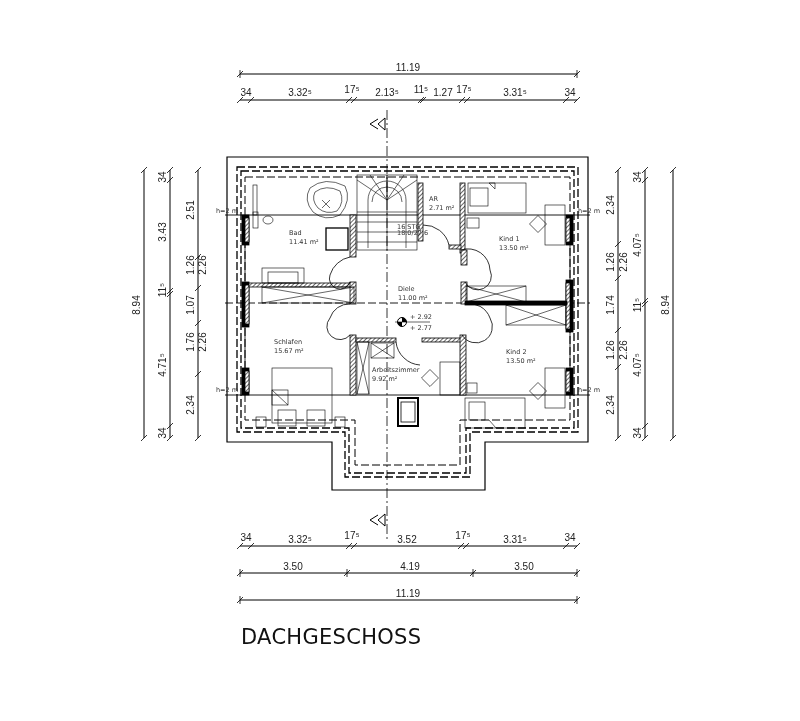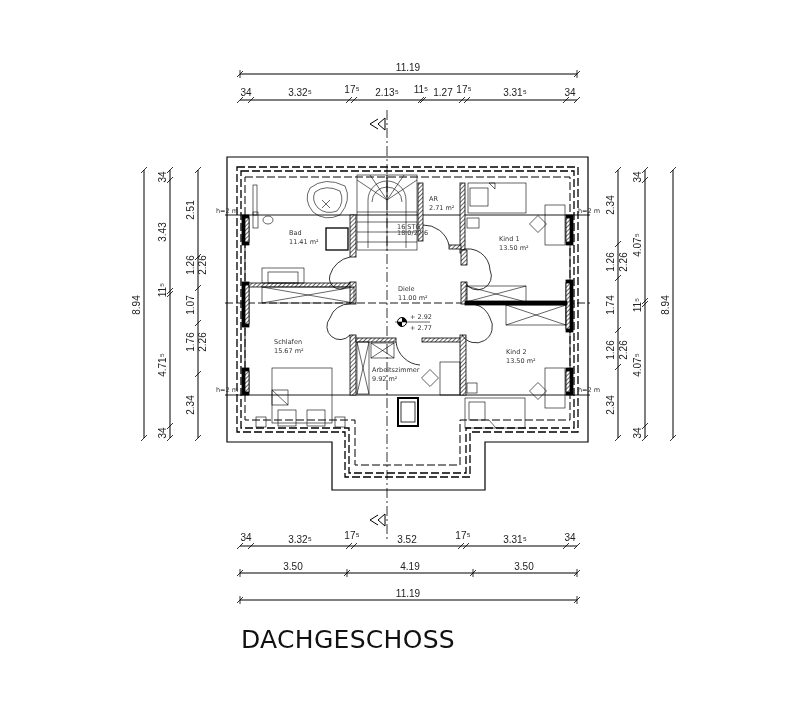--- a/index.html
+++ b/index.html
@@ -1,20 +1,20 @@
 <!DOCTYPE html>
 <html><head>
 <meta charset="utf-8">
 <style>
   html,body{margin:0;padding:0;background:#ffffff;}
   body{width:800px;height:721px;position:relative;overflow:hidden;font-family:"Liberation Sans",sans-serif;}
   #plan{position:absolute;left:0;top:0;width:800px;height:721px;}
   .dim{font-family:"Liberation Sans",sans-serif;font-size:10px;fill:#222;}
   .room{font-family:"DejaVu Sans",sans-serif;font-size:6.5px;fill:#333;}
-  .title{position:absolute;left:241px;top:625px;font-family:"DejaVu Sans",sans-serif;font-size:25px;color:#111;letter-spacing:0.3px;}
+  .title{position:absolute;left:241px;top:625px;font-family:"DejaVu Sans",sans-serif;font-size:21px;color:#111;letter-spacing:0.3px;}
 </style>
 </head>
 <body>
 
 <svg id="plan" viewBox="0 0 800 721" xmlns="http://www.w3.org/2000/svg">
   <defs>
     <pattern id="hatch" width="3" height="3" patternUnits="userSpaceOnUse" patternTransform="rotate(45)">
       <rect width="3" height="3" fill="#fff"></rect>
       <line x1="0" y1="0" x2="0" y2="3" stroke="#000" stroke-width="1.2"></line>
     </pattern>

